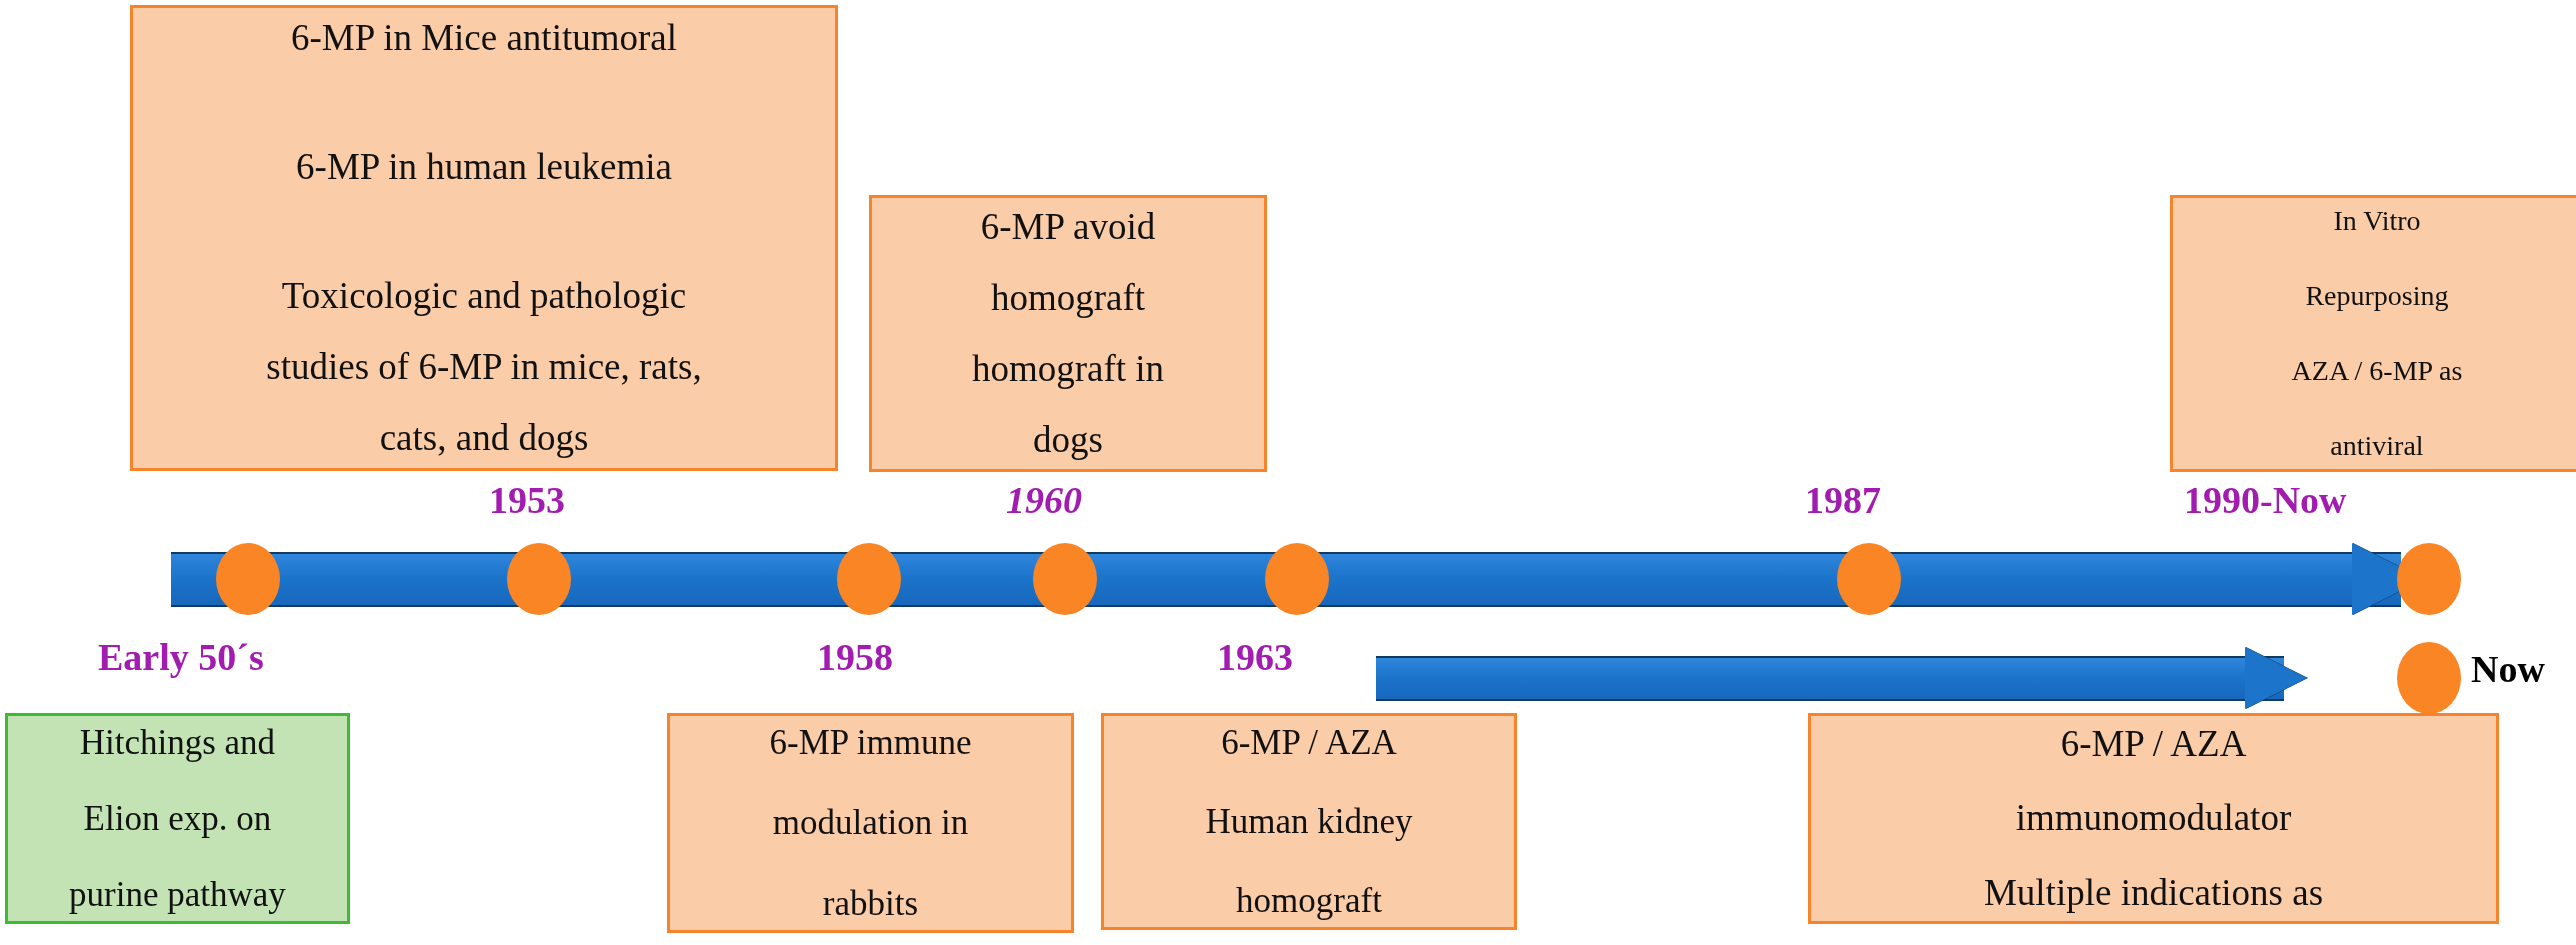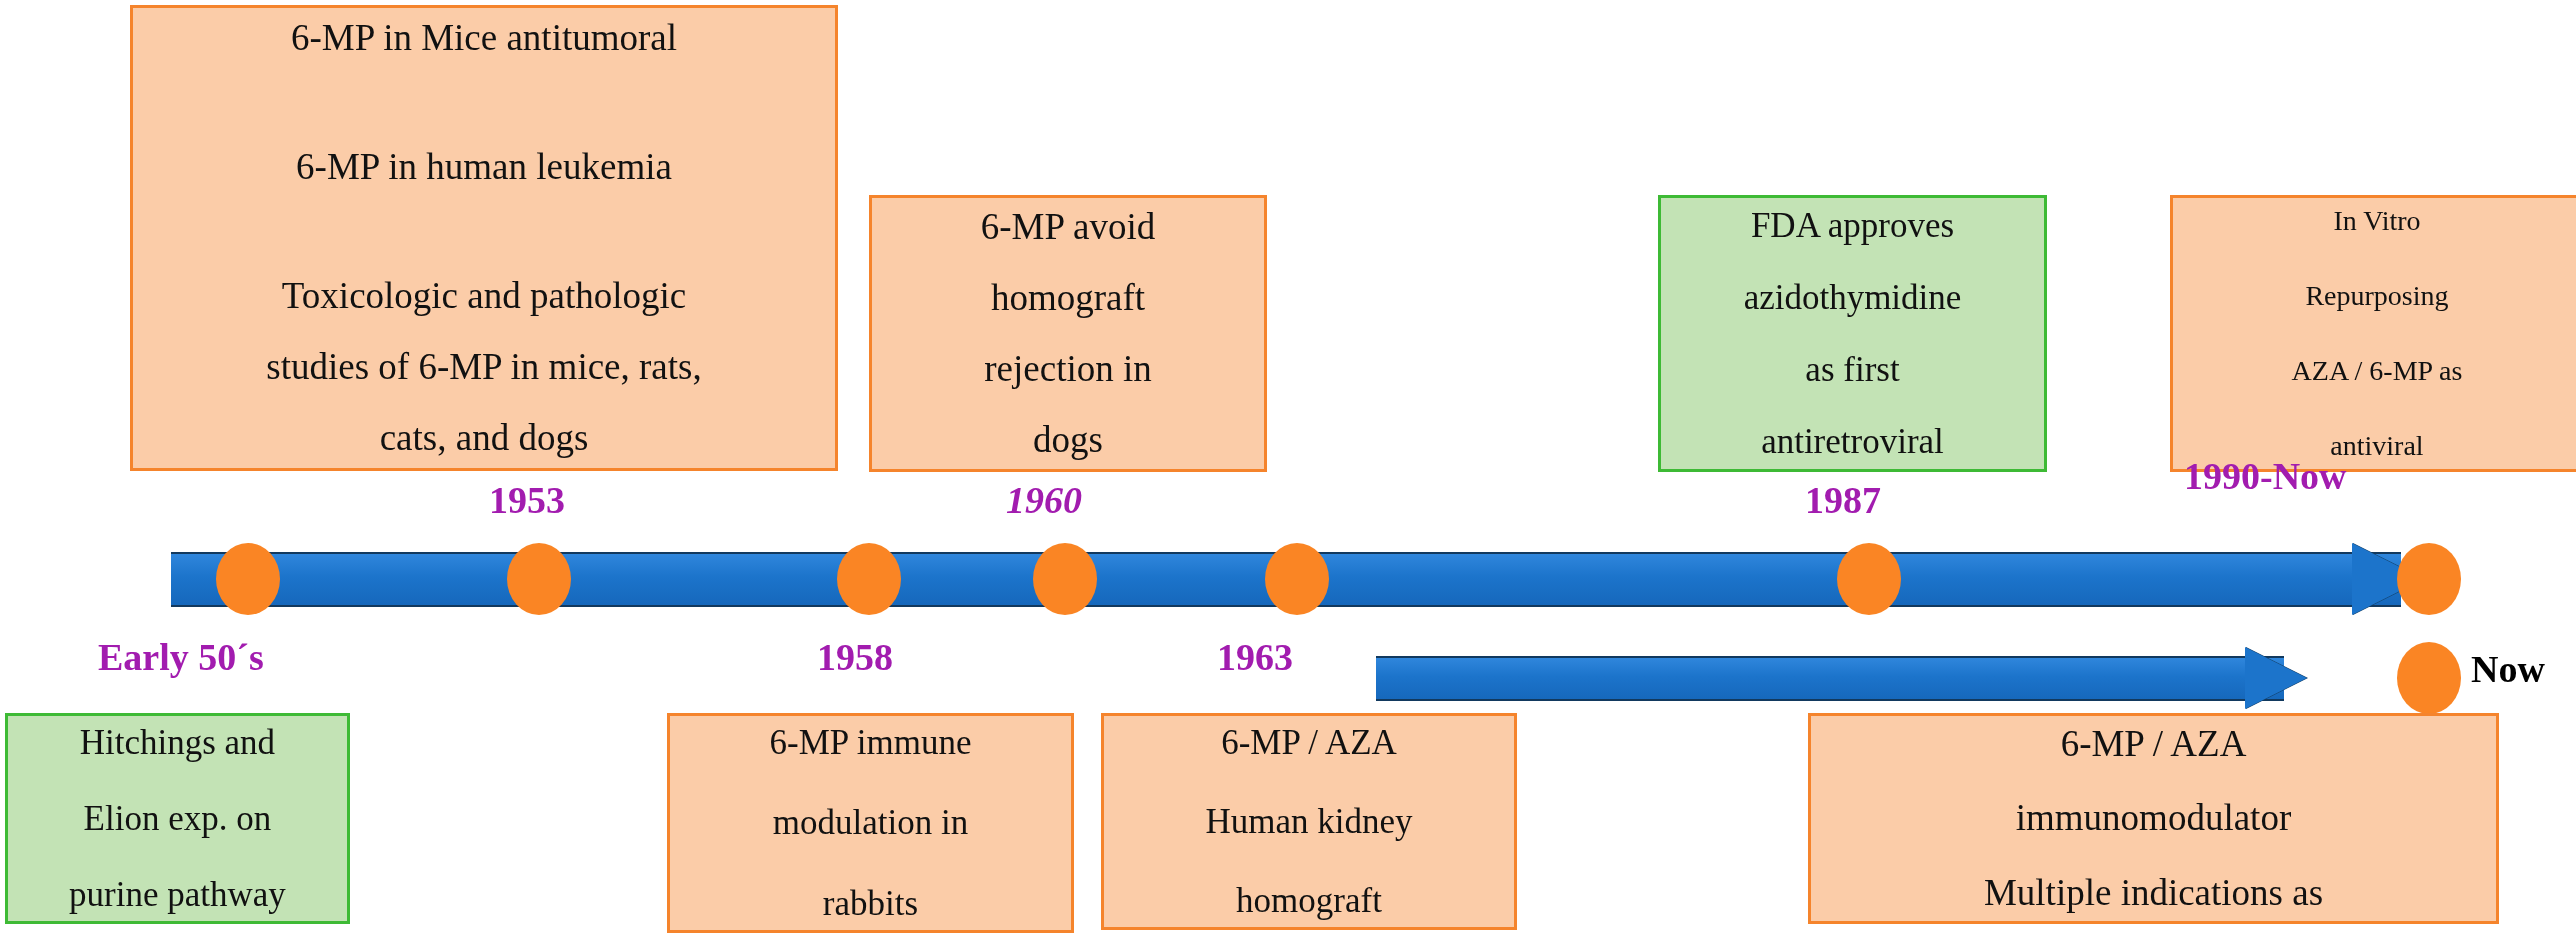--- a/index.html
+++ b/index.html
@@ -41,42 +41,36 @@
     <span class="line">6-MP in human leukemia</span>
     <span class="line" style="height:35px;"></span>
     <span class="line">Toxicologic and pathologic</span>
     <span class="line">studies of 6-MP in mice, rats,</span>
     <span class="line">cats, and dogs</span>
   </div>
 
   <div class="evt-box peach" style="left:869px;top:195px;width:398px;height:277px;font-size:37px;padding:4.9px 8.6px;">
     <span class="line">6-MP avoid</span>
     <span class="line">homograft</span>
-    <span class="line">rejection in</span>
+    <span class="line">homograft in</span>
     <span class="line">dogs</span>
   </div>
 
-  <div class="evt-box green" style="left:1658px;top:195px;width:389px;height:277px;font-size:35px;padding:4.9px 6.1px;">
-    <span class="line">FDA approves</span>
-    <span class="line">azidothymidine</span>
-    <span class="line">as first</span>
-    <span class="line">antiretroviral</span>
-  </div>
 
   <div class="evt-box peach" style="left:2170px;top:195px;width:414px;height:277px;font-size:28px;padding:4.9px 6.1px;">
     <span class="line">In Vitro</span>
     <span class="line">Repurposing</span>
     <span class="line">AZA / 6-MP as</span>
     <span class="line">antiviral</span>
   </div>
 
   <div class="year" style="left:489px;top:478px;font-size:38px;">1953</div>
   <div class="year" style="left:1006px;top:478px;font-size:38px;font-style:italic;">1960</div>
   <div class="year" style="left:1805px;top:478px;font-size:38px;">1987</div>
-  <div class="year" style="left:2184px;top:454px;font-size:38px;">1990-Now</div>
+  <div class="year" style="left:2184px;top:478px;font-size:38px;">1990-Now</div>
 
   <div class="bar-wrap" style="left:0px;top:0px;width:2576px;height:945px;pointer-events:none;">
     <div class="bar-shaft" style="left:171px;top:552px;width:2230px;height:55px;"></div>
     <div class="bar-head" style="left:2352px;top:543px;
                 border-top:36px solid transparent;
                 border-bottom:36px solid transparent;
                 border-left:72px solid #1C74CB;
                 filter:drop-shadow(1.2px 0 0 #12395E);"></div>
   </div>
 

